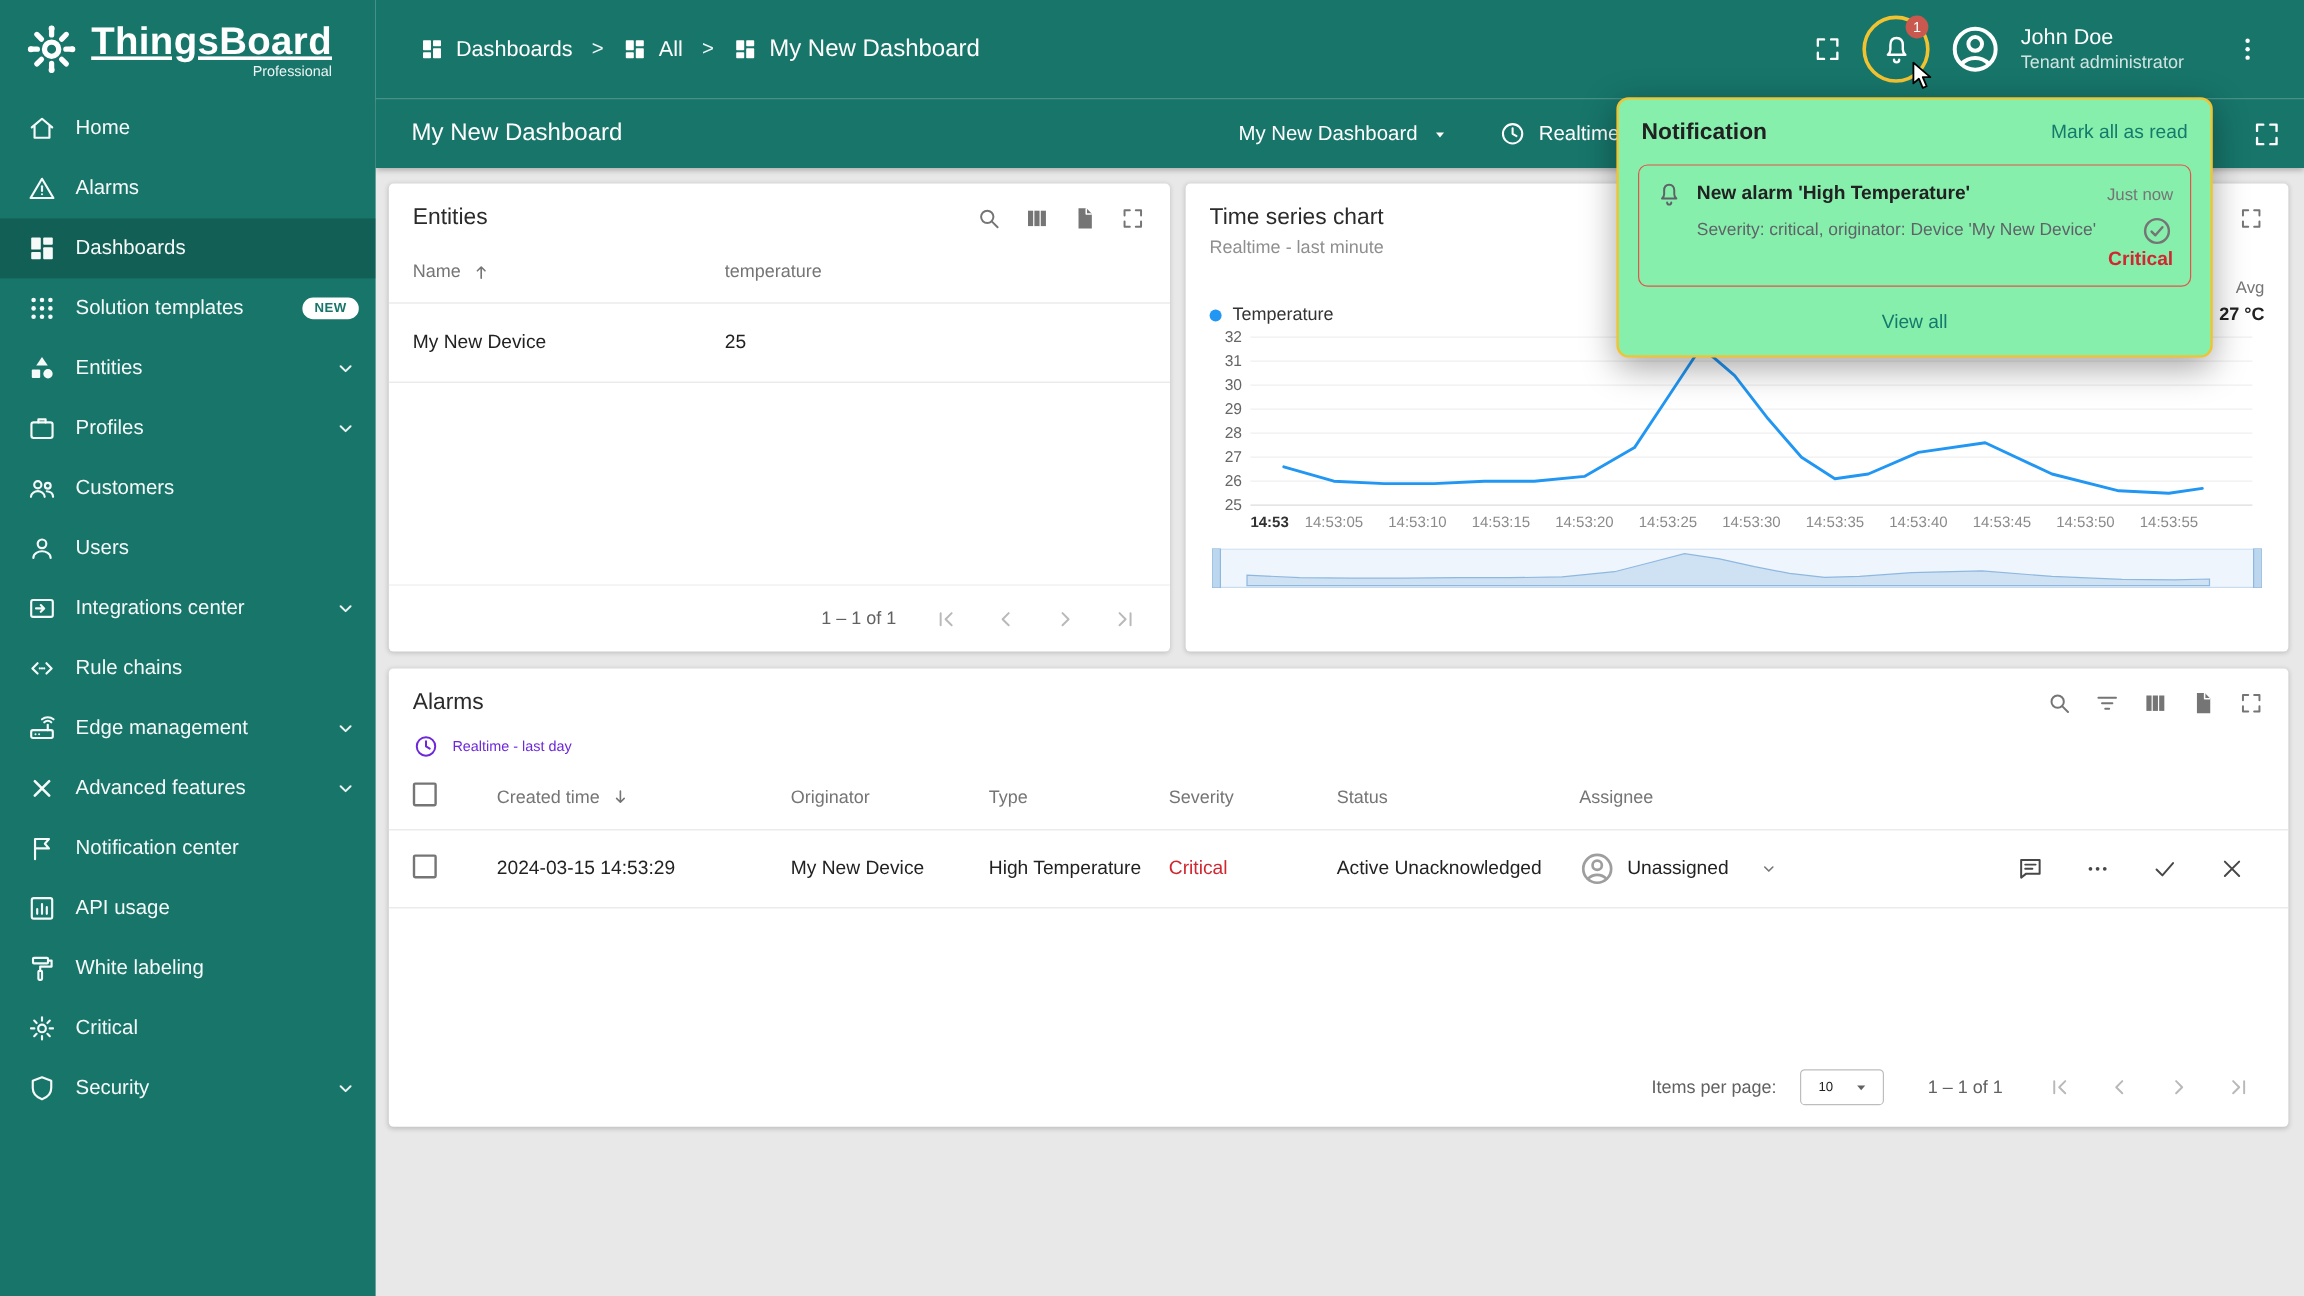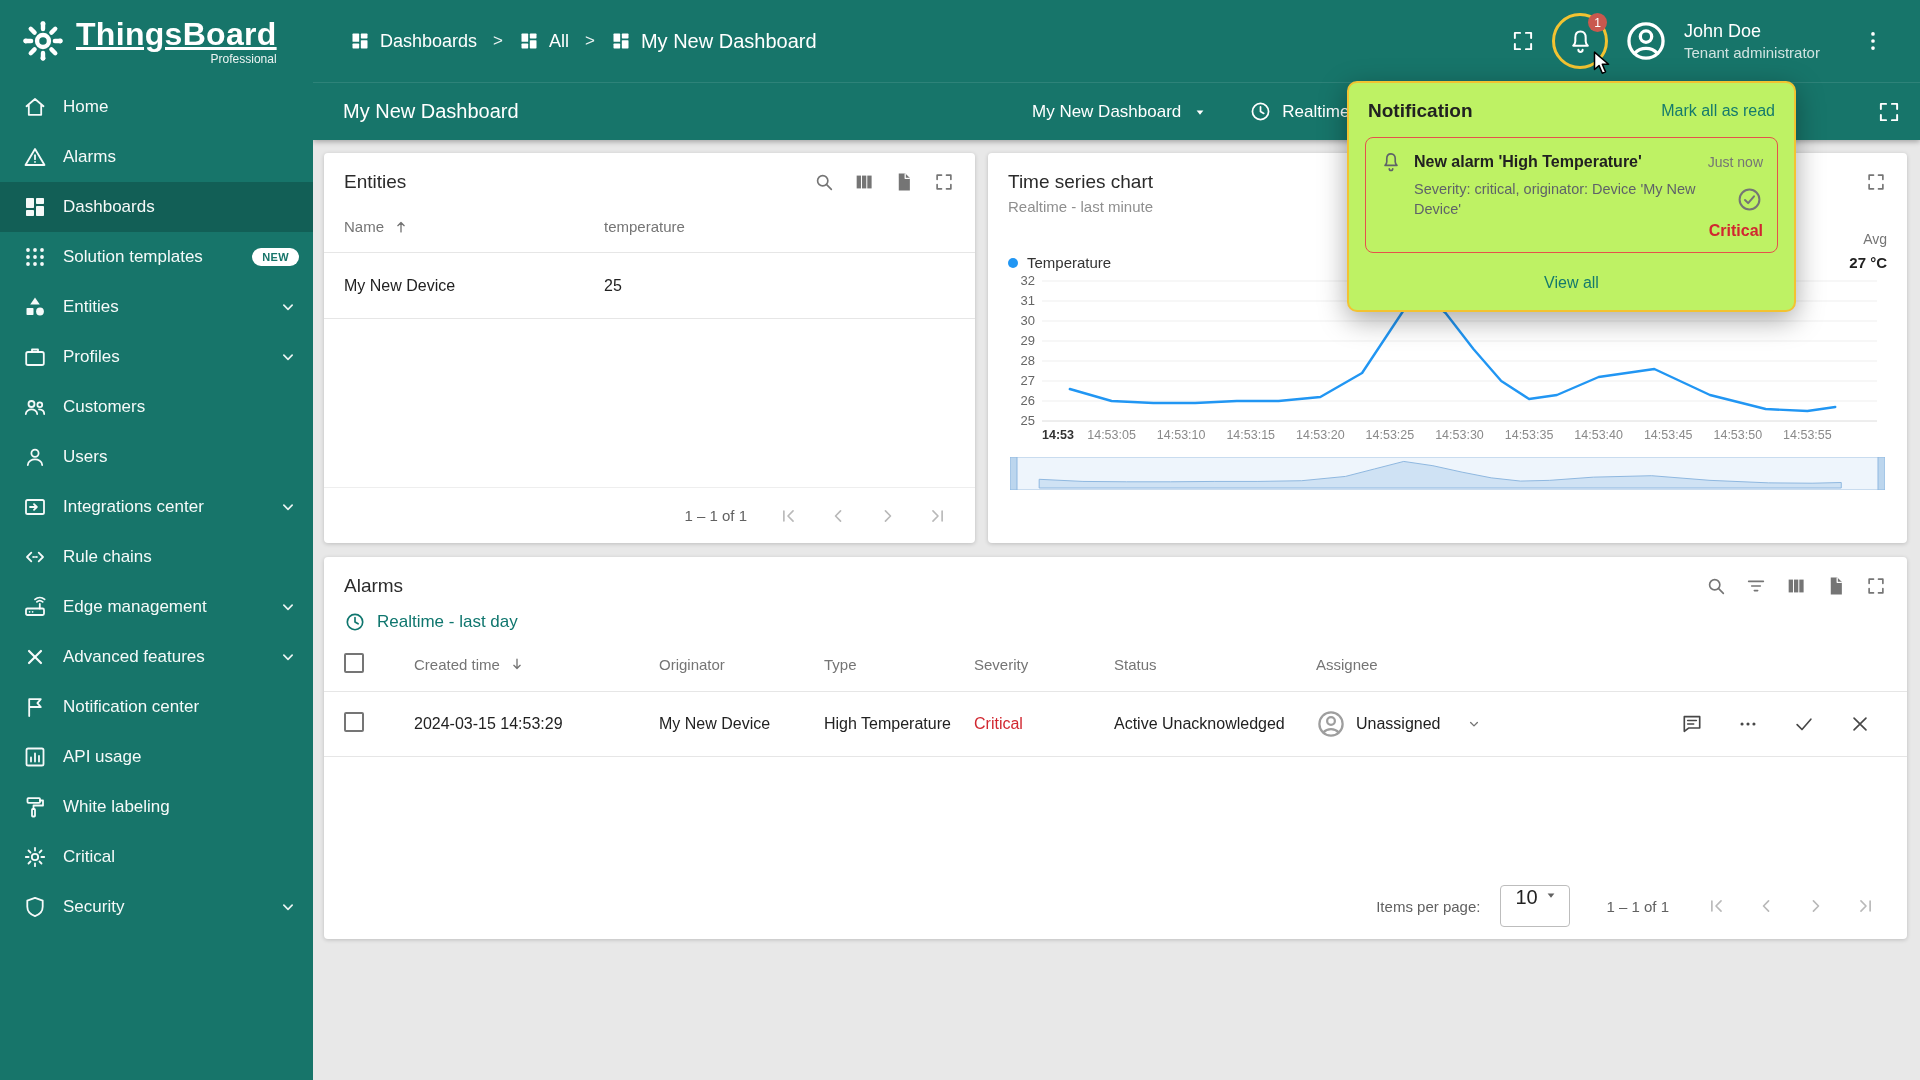--- a/index.html
+++ b/index.html
@@ -87,41 +87,41 @@
   .legend-row{display:flex;align-items:flex-end;padding:0 20px;margin-top:16px;}
   .legend-left{display:flex;align-items:center;gap:9px;font-size:15px;color:#333;cursor:pointer;}
   .legend-dot{width:10px;height:10px;border-radius:50%;background:var(--chart-line-blue);}
   .legend-right{margin-left:auto;text-align:right;}
   .agg-h{font-size:14px;color:#757575;}
   .agg-v{font-size:15px;font-weight:bold;color:#222;margin-top:7px;}
   #chart-svg{margin:4px 20px 0 20px;}
   #preview-svg{margin:12px 20px 0 22px;cursor:pointer;}
 
   
-  .alarm-tw{display:flex;align-items:center;gap:11px;padding:14px 20px 0 20px;font-size:17px;color:#0f766e;}
+  .alarm-tw{display:flex;align-items:center;gap:11px;padding:14px 20px 0 20px;font-size:12px;color:#6d28d9;}
   .alarm-tw svg{width:22px;height:22px;}
   .atable-head,.atable-row{display:grid;grid-template-columns:70px 245px 165px 150px 140px 202px 240px 1fr;align-items:center;padding:0 20px;}
   .atable-head{height:54px;color:#757575;font-size:15px;margin-top:4px;}
   .atable-head .col{display:flex;align-items:center;gap:8px;}
   .atable-row{height:66px;border-top:1px solid #e6e6e6;border-bottom:1px solid #e6e6e6;font-size:16px;color:#222;cursor:pointer;}
   .sev-critical{color:var(--critical-red);font-weight:500;}
   .assignee-cell{display:flex;align-items:center;gap:10px;}
   .assignee-cell .avatar-sm{color:#9e9e9e;}
   .assignee-cell .avatar-sm svg{width:30px;height:30px;}
   .assignee-caret{margin-left:14px;color:#757575;}
   .assignee-caret svg{width:18px;height:18px;}
   .row-actions{display:flex;justify-content:flex-end;gap:34px;padding-right:16px;color:#474747;}
   .row-actions svg{width:22px;height:22px;}
   .afooter{position:absolute;bottom:0;left:0;right:4px;height:66px;display:flex;align-items:center;justify-content:flex-end;gap:36px;padding-right:26px;color:#616161;font-size:15px;}
   .pp-group{display:flex;align-items:center;gap:20px;}
-  .pp-select{width:70px;height:42px;border:1px solid #bdbdbd;border-radius:4px;display:flex;justify-content:space-between;padding:0 9px 0 14px;color:#222;font-size:20px;cursor:pointer;}
+  .pp-select{width:70px;height:30px;border:1px solid #bdbdbd;border-radius:4px;display:flex;align-items:center;justify-content:space-between;padding:0 9px 0 14px;color:#222;font-size:11px;cursor:pointer;}
   .pp-select .caret{color:#616161;}
 
   
-  .popup{position:absolute;left:1347px;top:81px;width:449px;background:#bef264;border:2px solid var(--notification-border-gold);border-radius:10px;box-shadow:0 8px 28px rgba(0,0,0,.35);z-index:40;}
+  .popup{position:absolute;left:1347px;top:81px;width:497px;background:#86efac;border:2px solid var(--notification-border-gold);border-radius:10px;box-shadow:0 8px 28px rgba(0,0,0,.35);z-index:40;}
   .popup-head{display:flex;align-items:center;padding:17px 19px 13px 19px;}
   .popup-title{font-size:19px;font-weight:600;color:#212121;}
   .mark-read{margin-left:auto;color:var(--link-teal);font-size:16px;font-weight:500;cursor:pointer;}
   .notif-card{margin:2px 16px 6px 16px;border:1.5px solid #E5534B;border-radius:8px;padding:13px 14px 12px 14px;}
   .nc-top{display:flex;align-items:center;gap:12px;}
   .nc-bell{color:#5f6368;}
   .nc-bell svg{width:22px;height:22px;}
   .nc-title{font-size:16px;font-weight:600;color:#212121;}
   .nc-time{margin-left:auto;font-size:14px;color:#757575;}
   .nc-mid{display:flex;align-items:center;margin-top:6px;padding-left:34px;}

